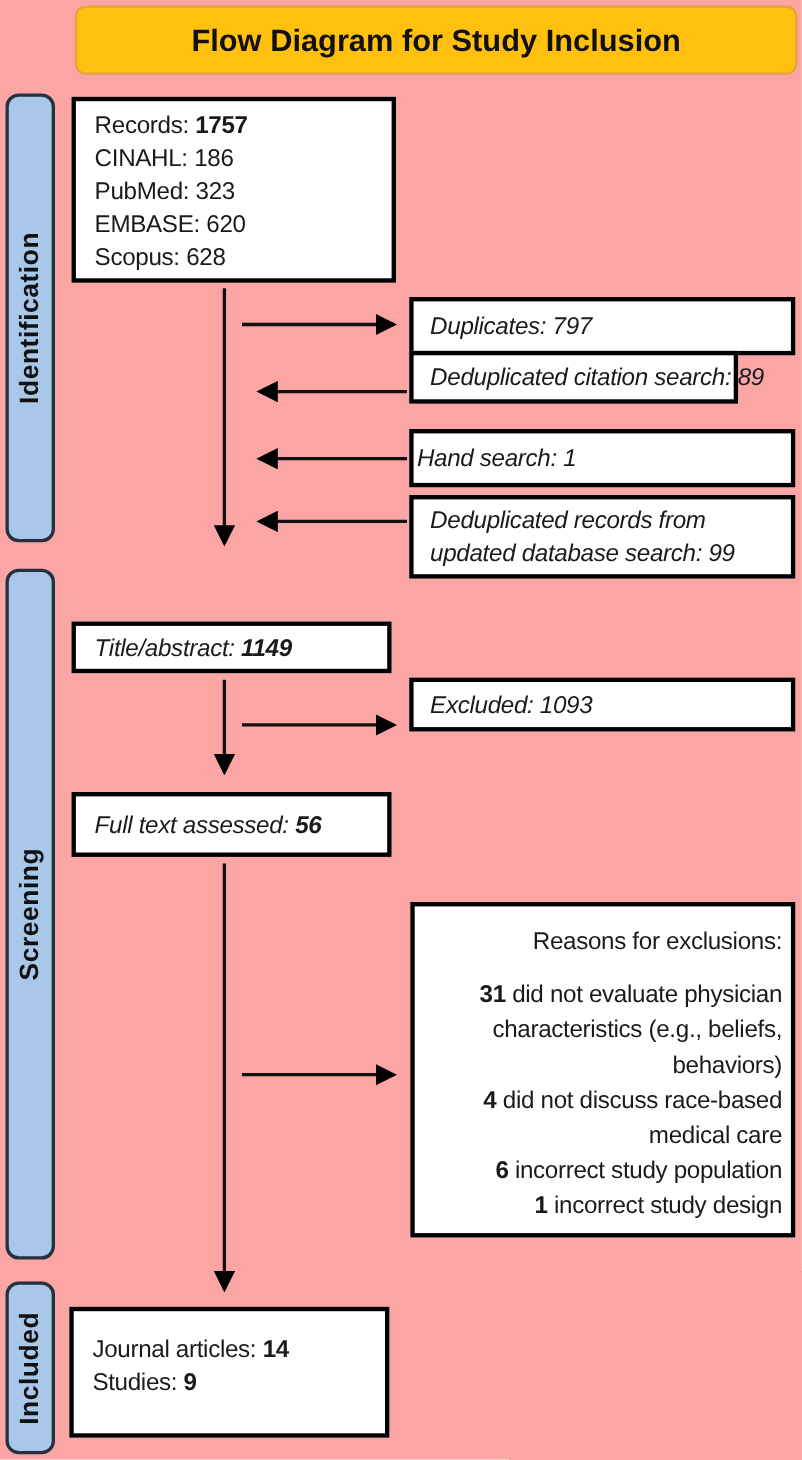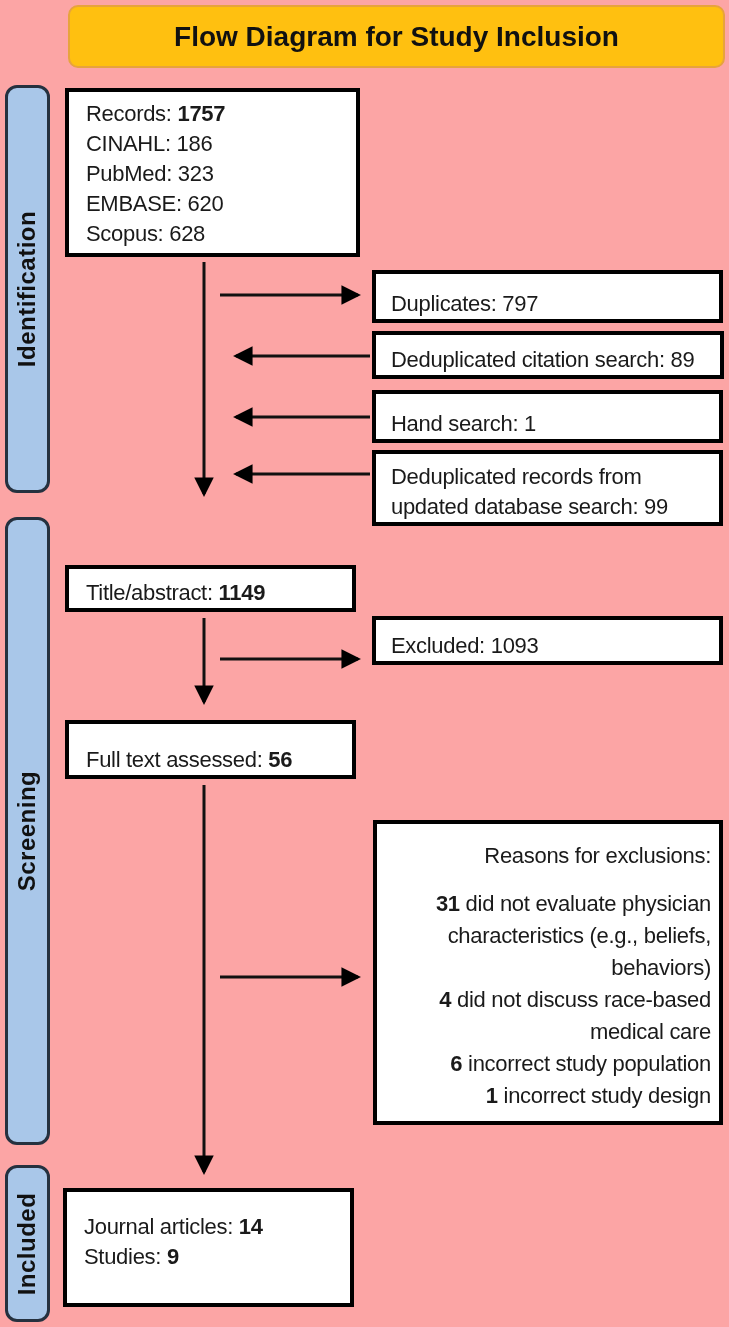--- a/index.html
+++ b/index.html
@@ -23,30 +23,30 @@
   #stage-identification { top:85px;  height:408px; }
   #stage-screening      { top:517px; height:628px; }
   #stage-included       { top:1165px;height:157px; }
 
   .box {
     position:absolute; background:#ffffff; border:4px solid #000;
     box-sizing:border-box; font-size:22px; line-height:30px;
     letter-spacing:-0.3px; white-space:nowrap;
   }
   .box b { font-weight:bold; }
-  .vcenter { display:flex; align-items:flex-end; }
+  .vcenter { display:flex; align-items:center;font-style:italic; }
 
   #box-records       { left:65px;  top:88px;   width:295px; height:169px; padding:7px 0 0 17px; }
   #box-titleabstract { left:65px;  top:565px;  width:291px; height:47px;  padding-left:17px; }
   #box-fulltext      { left:65px;  top:720px;  width:291px; height:59px;  padding-left:17px; }
   #box-included      { left:63px;  top:1188px; width:291px; height:119px; padding:20px 0 0 17px; }
 
   #box-duplicates    { left:372px; top:270px;  width:351px; height:53px;  padding-left:15px; }
-  #box-citation      { left:372px; top:331px;  width:352px; height:48px;  padding-left:15px; }
-  #box-hand          { left:372px; top:390px;  width:351px; height:53px;  padding-left:15px; }
+  #box-citation      { left:372px; top:319px;  width:299px; height:48px;  padding-left:15px; }
+  #box-hand          { left:372px; top:390px;  width:351px; height:53px;  padding-left:3px; }
   #box-updated       { left:372px; top:450px;  width:351px; height:76px;  padding-left:15px; white-space:normal; }
   #box-excluded      { left:372px; top:616px;  width:351px; height:49px;  padding-left:15px; }
   #box-reasons       { left:373px; top:820px;  width:350px; height:305px; padding:16px 8px 0 17px; white-space:normal; line-height:32px;text-align:right; }
   #box-reasons .gap  { height:16px; }
 
   .arrows { position:absolute; left:0; top:0; }
 </style>
 </head>
 <body>
 

